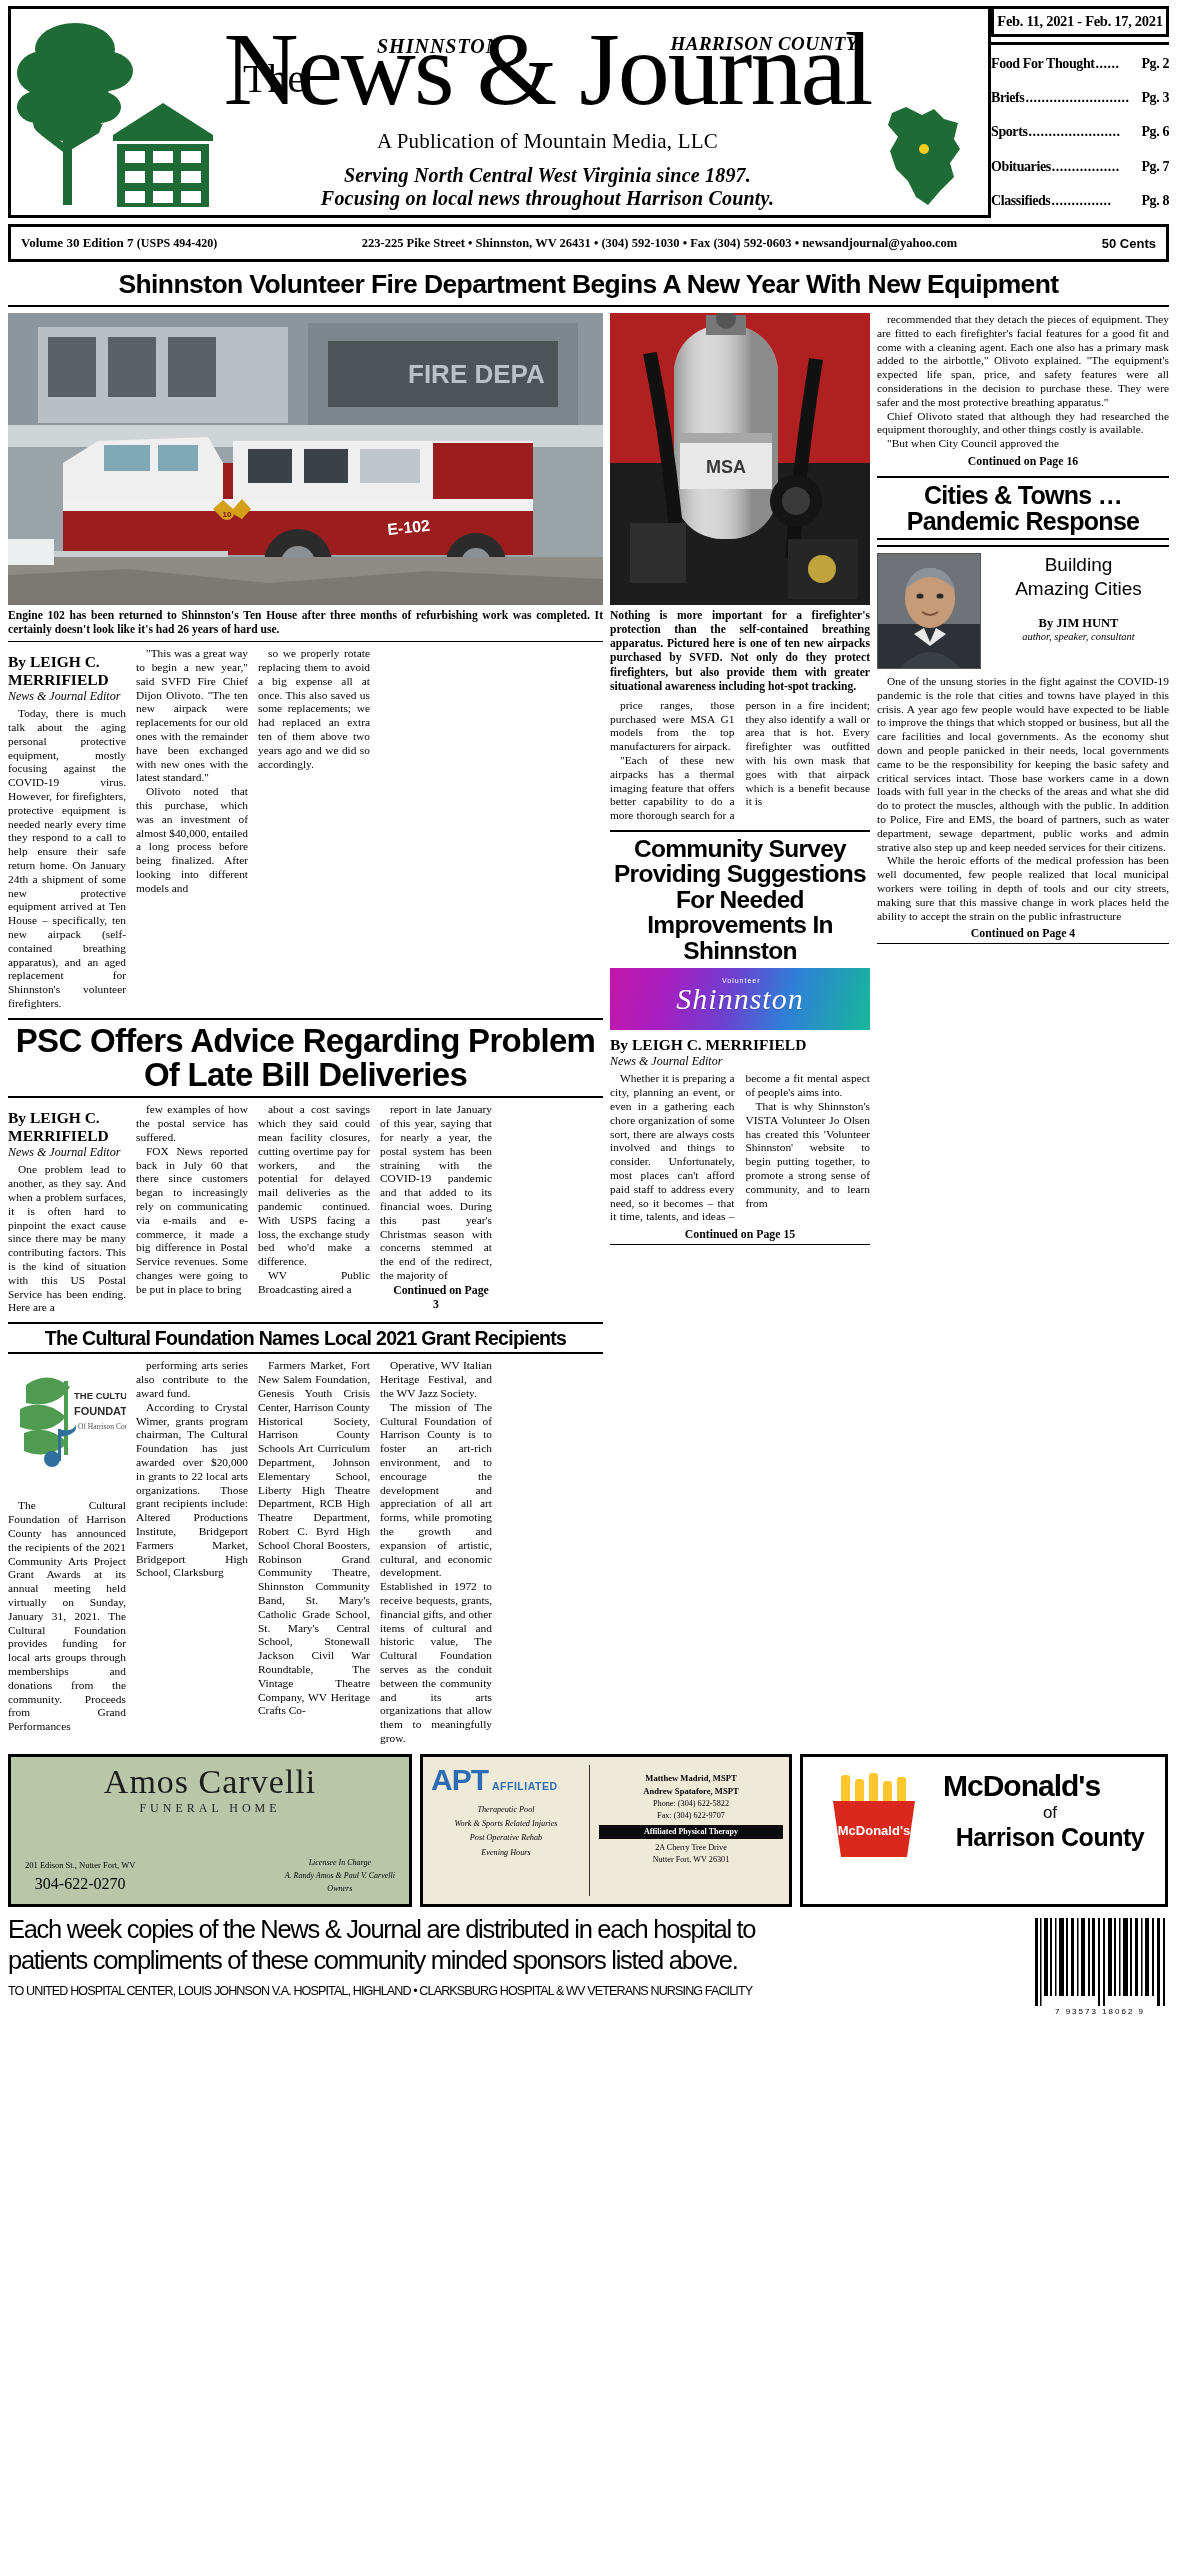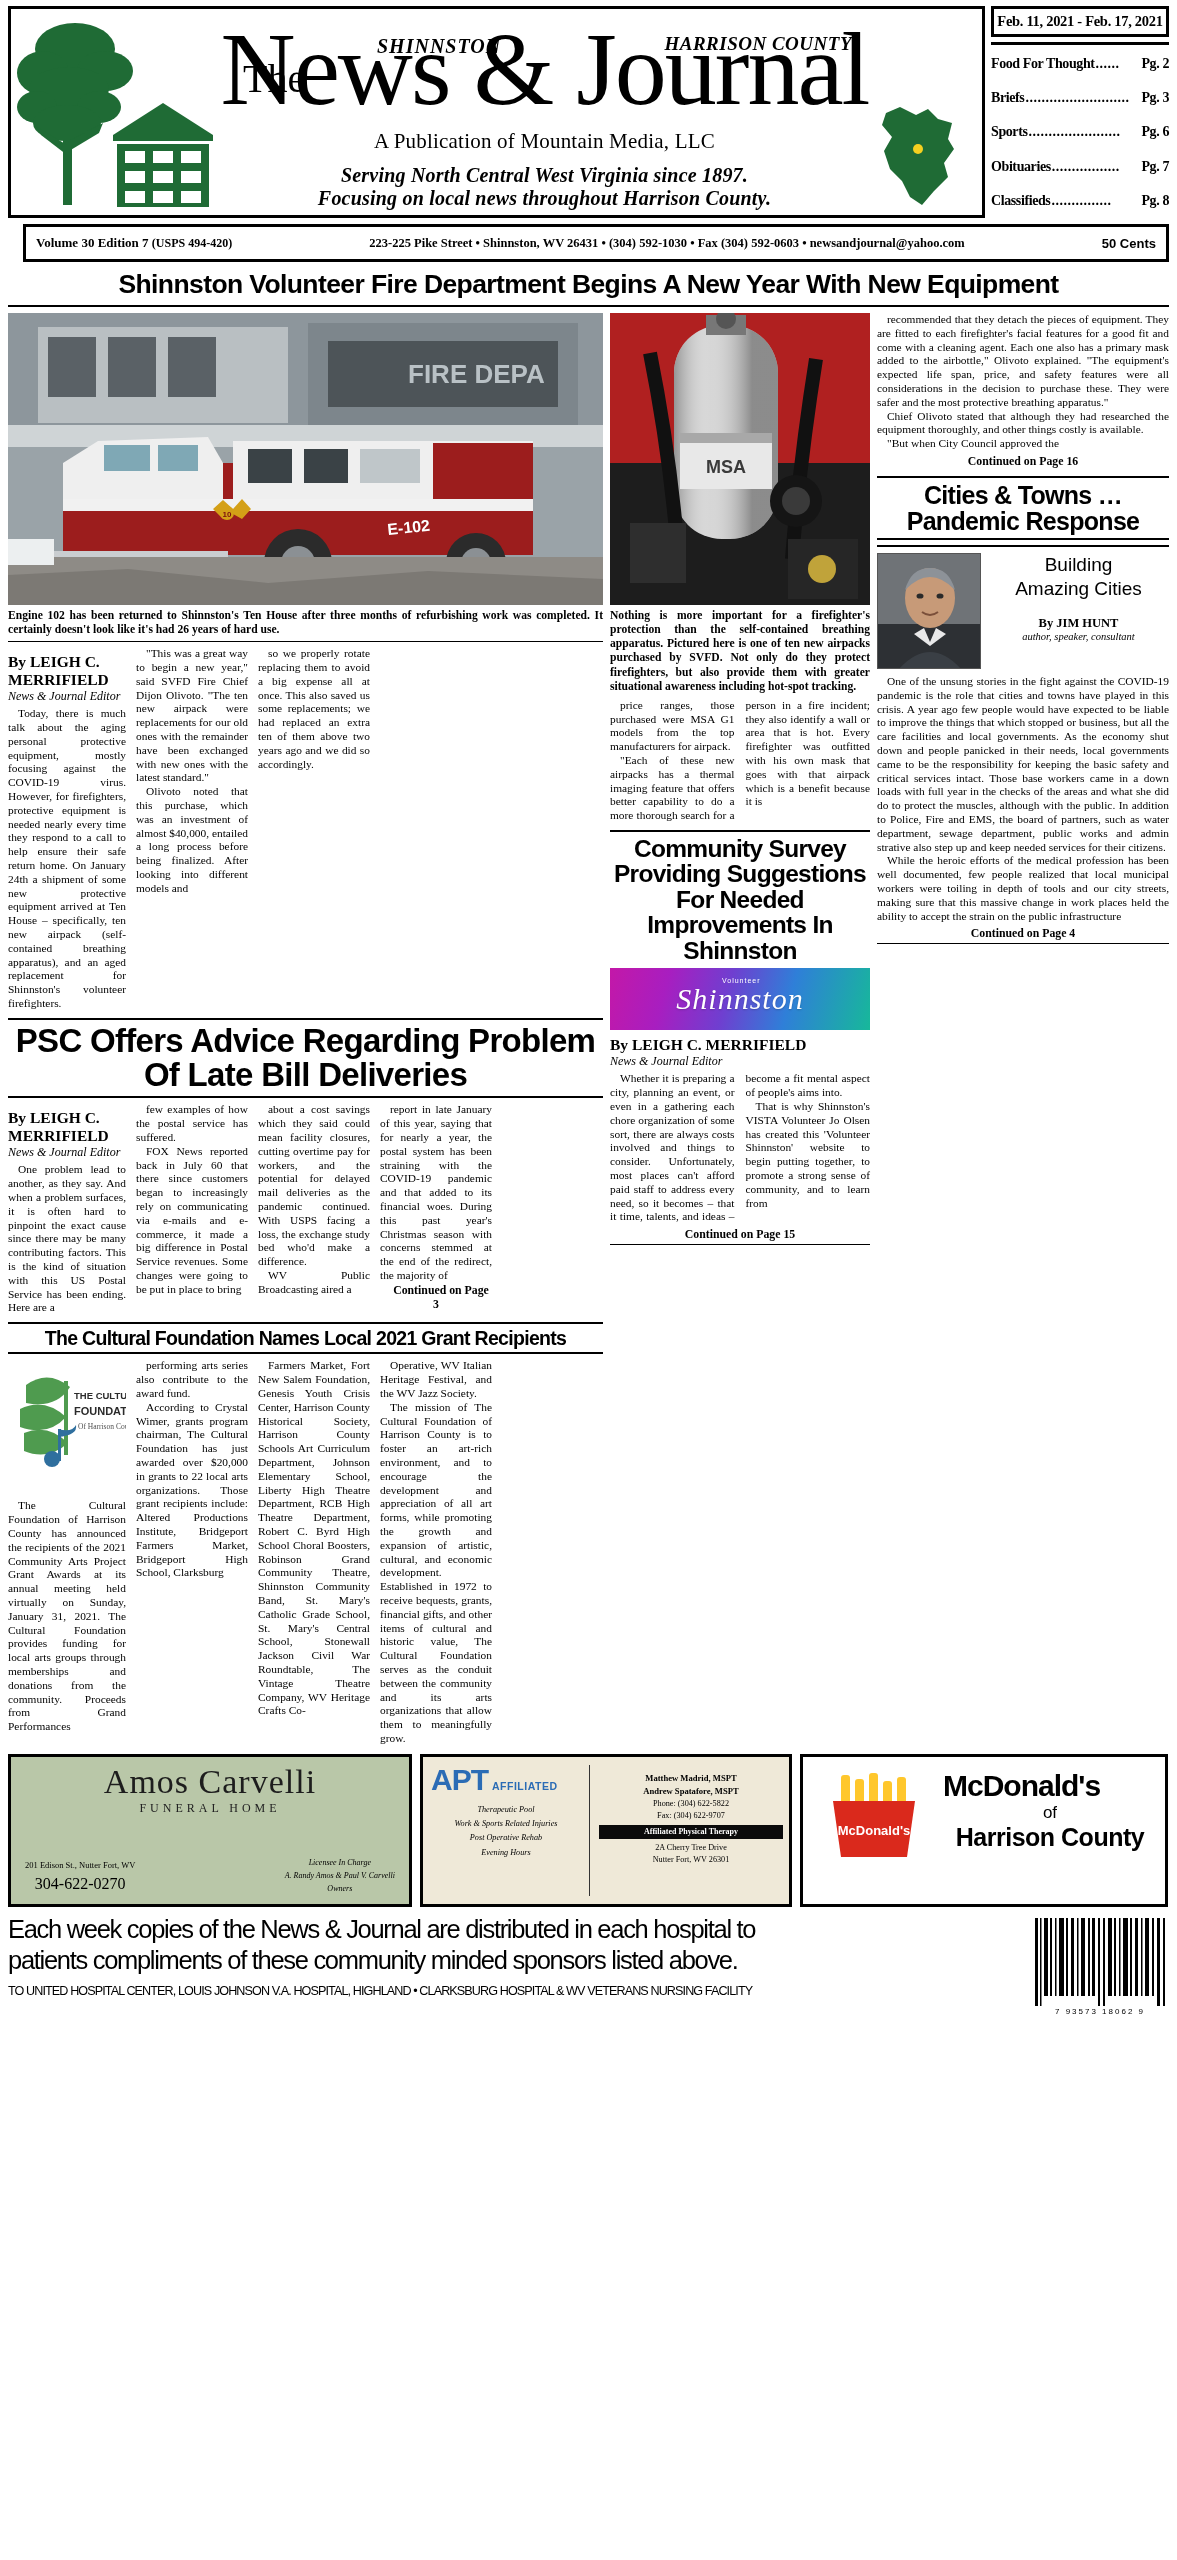--- a/index.html
+++ b/index.html
@@ -9,21 +9,21 @@
     font-family:"Liberation Serif", serif;
     color:#000;
     overflow:hidden;
     position:relative;
   }
   .page { width:1177px; height:2560px; padding:6px 8px 0 8px; position:relative; }
 
   
   .masthead { display:flex; align-items:stretch; height:212px; }
   .mast-main { flex:1 1 auto; border:3px solid #000; position:relative; overflow:hidden; background:#fff; }
-  .mast-index { width:178px; margin-left:6px; display:flex; flex-direction:column; }
+  .mast-index { width:178px; display:flex; flex-direction:column; }
   .idx-date {
     border:3px solid #000; text-align:center; font-weight:bold;
     font-size:14.5px; padding:4px 2px; letter-spacing:-0.3px;
     font-family:"Liberation Serif", serif;
   }
   .idx-rule { border-bottom:3px solid #000; margin-top:5px; }
   .idx-list { margin-top:2px; flex:1 1 auto; display:flex; flex-direction:column; justify-content:space-around; }
   .idx-item {
     display:flex; align-items:baseline; font-weight:bold; font-size:14px;
     white-space:nowrap; letter-spacing:-0.4px; padding:1px 0;
@@ -53,21 +53,21 @@
     position:absolute; right:30px; top:18px; font-size:19px; font-style:italic;
     font-weight:bold; letter-spacing:0.5px; font-family:"Liberation Serif", serif;
   }
   .mt-pub { font-size:21px; margin-top:2px; letter-spacing:0.2px; }
   .mt-serv { font-size:20px; font-style:italic; font-weight:bold; margin-top:10px; letter-spacing:0.2px; }
   .mt-focus { font-size:20px; font-style:italic; font-weight:bold; letter-spacing:0.2px; }
 
   
   .infobar {
     border:3px solid #000; margin-top:6px; height:36px;
-    display:flex; align-items:center; padding:16px 10px; font-size:13px;margin-left:15px;
+    display:flex; align-items:center; padding:16px 10px; font-size:13px;
   }
   .ib-vol { font-weight:bold; white-space:nowrap; }
   .ib-vol .usps { font-weight:bold; font-size:12px; }
   .ib-addr { flex:1 1 auto; text-align:center; font-weight:bold; font-size:12.5px; white-space:nowrap; }
   .ib-price { font-weight:bold; white-space:nowrap; font-family:"Liberation Sans", sans-serif; font-size:13px; }
 
   
   .hl-main {
     text-align:center; font-family:"Liberation Sans", sans-serif;
     font-weight:bold; font-size:26.5px; margin-top:7px; letter-spacing:-0.6px;

